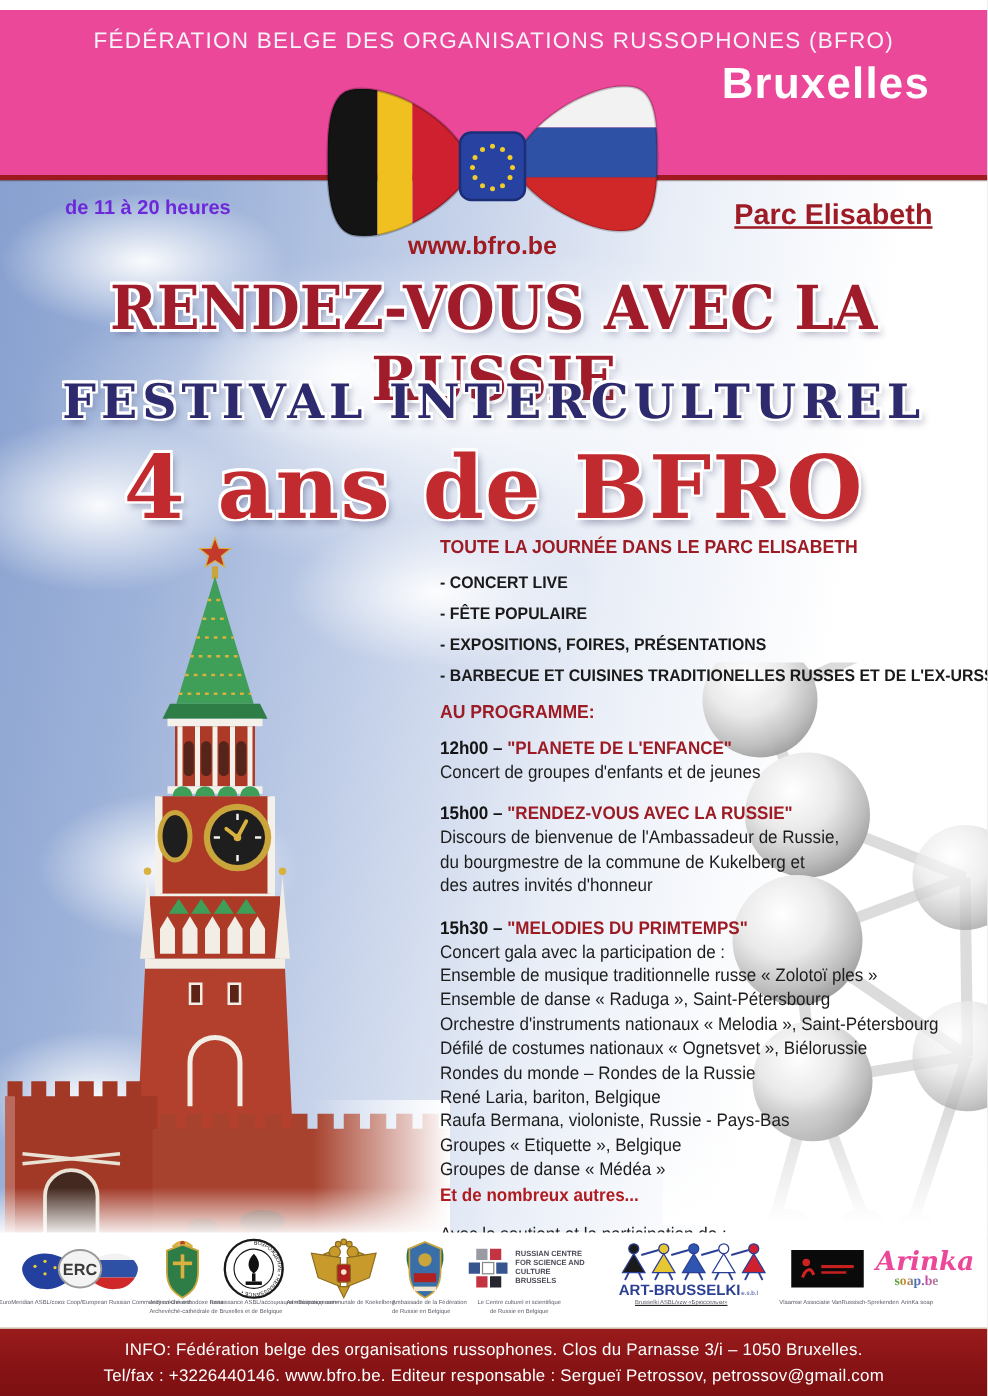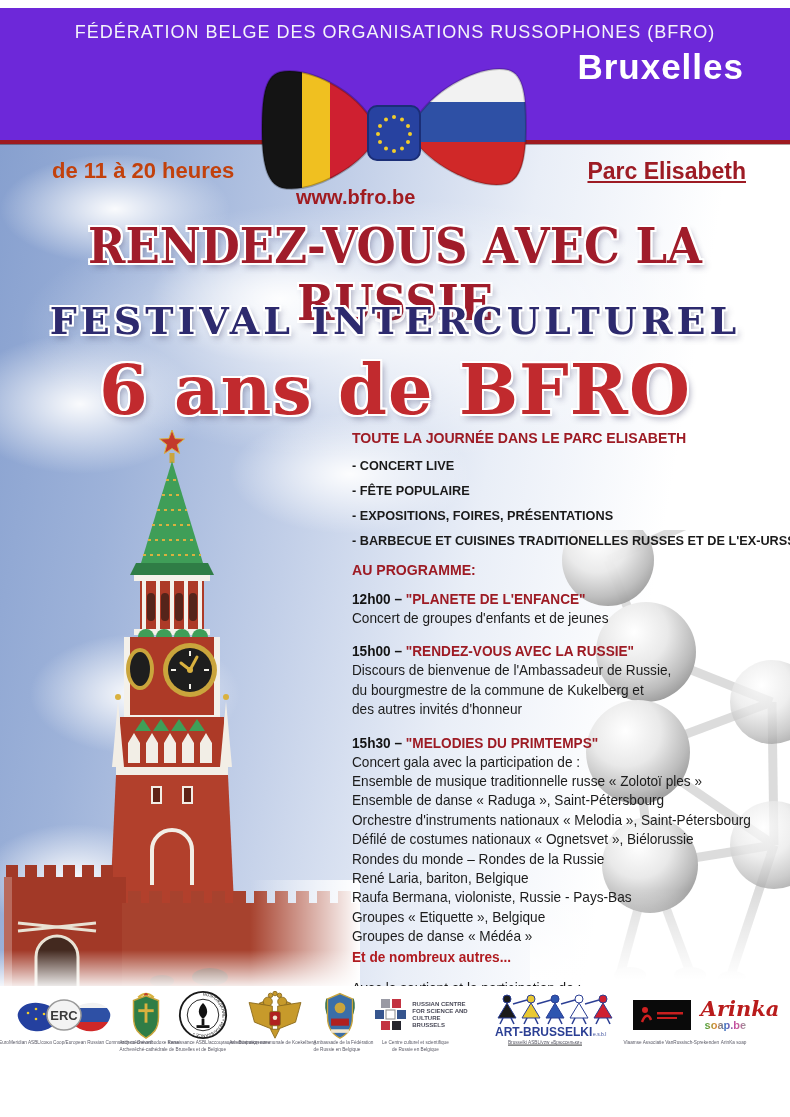--- a/index.html
+++ b/index.html
@@ -2,42 +2,42 @@
 <html><head>
 <meta charset="utf-8">
 <style>
   html,body{margin:0;padding:0;background:#dddddd;}
   .poster{position:relative;width:790px;height:1117px;margin:0 auto;background:#ffffff;
           overflow:hidden;font-family:"Liberation Sans",sans-serif;}
   .abs{position:absolute;}
 
   
   .top-border{position:absolute;left:0;top:0;width:790px;height:8px;background:#ffffff;z-index:6;}
-  .header{position:absolute;left:0;top:8px;width:790px;height:132px;background:#6d28d9;z-index:1;}
+  .header{position:absolute;left:0;top:8px;width:790px;height:132px;background:#ec4899;z-index:1;}
   .org-title{position:absolute;left:0;top:14px;width:100%;text-align:center;color:#f4f4fa;
              font-size:18px;letter-spacing:1px;font-weight:400;}
   .hdr-date{position:absolute;left:52px;top:56px;color:#ffffff;font-size:35px;font-weight:700;letter-spacing:1px;}
   .hdr-city{position:absolute;right:46px;top:39px;color:#ffffff;font-size:35px;font-weight:700;letter-spacing:1px;}
   .divider{position:absolute;left:0;top:140px;width:790px;height:4px;background:#9e1a20;
            box-shadow:0 1px 0 rgba(60,20,20,.4);z-index:1;}
 
   
   .body-bg{position:absolute;left:0;top:144px;width:790px;height:844px;z-index:0;
     background:linear-gradient(100deg,#87a0cf 0%,#9db2d9 18%,#c2cfe8 38%,#e9eef7 58%,#ffffff 78%);}
   .cloud{position:absolute;border-radius:50%;
     background:radial-gradient(closest-side,rgba(255,255,255,.95),rgba(255,255,255,0));}
   .halo{position:absolute;left:20px;top:55px;width:730px;height:260px;
     background:radial-gradient(closest-side,rgba(255,255,255,.85),rgba(255,255,255,0));}
 
-  .hours{position:absolute;left:52px;top:158px;color:#c2410c;font-size:22px;font-weight:700;z-index:5;text-align:center;}
+  .hours{position:absolute;left:52px;top:158px;color:#6d28d9;font-size:16px;font-weight:700;z-index:5;text-align:center;}
   .venue{position:absolute;right:44px;top:158px;color:#9d1b24;font-size:23px;font-weight:700;z-index:5;text-decoration:underline;}
 
   
   .bowtie{position:absolute;left:256px;top:56px;width:276px;height:152px;z-index:7;}
-  .website{position:absolute;left:296px;top:186px;width:180px;text-align:left;color:#a01b20;
+  .website{position:absolute;left:296px;top:186px;width:180px;text-align:center;color:#a01b20;
            font-size:20px;font-weight:700;z-index:7;cursor:pointer;}
 
   
   .outline-w{text-shadow:-2px 0 0 #fff,2px 0 0 #fff,0 -2px 0 #fff,0 2px 0 #fff,
     -2px -2px 0 #fff,2px -2px 0 #fff,-2px 2px 0 #fff,2px 2px 0 #fff,3px 4px 6px rgba(70,70,110,.45);}
   .title-main{position:absolute;left:0;top:222px;width:100%;text-align:center;z-index:5;
     font-family:"DejaVu Serif",serif;font-weight:700;font-size:45px;color:#a01c2a;
     letter-spacing:0px;transform:scaleY(1.08);}
   .title-sub{position:absolute;left:0;top:298px;width:100%;text-align:center;z-index:5;
     font-family:"DejaVu Serif",serif;font-weight:700;font-size:38px;color:#2d2a6e;letter-spacing:4px;}
@@ -60,24 +60,24 @@
 
   
   .sponsors{position:absolute;left:0;top:986px;width:790px;height:76px;background:#ffffff;z-index:8;
     display:flex;align-items:flex-start;justify-content:space-between;padding:4px 8px;box-sizing:border-box;}
   .sp{display:flex;flex-direction:column;align-items:center;}
   .sp-logo{height:50px;display:flex;align-items:center;justify-content:center;}
   .sp-cap{font-size:6px;line-height:7px;color:#5a5a66;text-align:center;width:130%;margin-left:-15%;
     transform:scale(.78);transform-origin:50% 0;white-space:nowrap;}
   .rcsc{display:flex;align-items:center;gap:4px;}
   .rcsc-text{font-size:6px;font-weight:700;color:#4a4a58;line-height:7px;width:62px;text-align:left;}
-  .arinka-name{font-family:"DejaVu Serif",serif;font-style:italic;font-weight:700;font-size:21px;color:#b91c1c;line-height:20px;}
-  .arinka-soap{font-size:11px;font-weight:700;margin-left:4px;
+  .arinka-name{font-family:"DejaVu Serif",serif;font-style:italic;font-weight:700;font-size:21px;color:#ec4899;line-height:20px;}
+  .arinka-soap{font-size:11px;font-weight:700;margin-left:15px;
     background:linear-gradient(90deg,#3aa13a,#e08a2e,#3a6fc4,#d04a9a,#9a9a9a);
-    -webkit-background-clip:text;background-clip:text;color:transparent;}
+    -webkit-background-clip:text;background-clip:text;color:transparent;font-family:Liberation Serif, serif;}
   .dancebox{width:58px;height:30px;background:#0a0a0a;display:flex;align-items:center;justify-content:center;}
 
   
   .footer{position:absolute;left:0;top:1062px;width:790px;height:55px;z-index:9;
     background:linear-gradient(180deg,#9a1b1c 0%,#871315 55%,#7c1012 100%);
     border-top:1px solid #c9b6a0;}
   .f-line{width:100%;text-align:center;color:#ffffff;font-size:13.5px;letter-spacing:.2px;}
   .f1{margin-top:9px;}
   .f2{margin-top:6px;}
 </style>
@@ -310,21 +310,21 @@
         <circle cx="122" cy="78" r="2"></circle>
           <circle cx="124" cy="70" r="2"></circle>
           <circle cx="130" cy="63.5" r="2"></circle>
       </g>
     </g>
   </svg>
   <div class="website">www.bfro.be</div>
 
   <div class="title-main outline-w">RENDEZ-VOUS AVEC LA RUSSIE</div>
   <div class="title-sub outline-w">FESTIVAL INTERCULTUREL</div>
-  <div class="title-anniv outline-w">6 ans de BFRO</div>
+  <div class="title-anniv outline-w">4 ans de BFRO</div>
 
   <div class="program">
     <div class="p-h1">TOUTE LA JOURNÉE DANS LE PARC ELISABETH</div>
     <div class="p-bullet">- CONCERT LIVE</div>
     <div class="p-bullet">- FÊTE POPULAIRE</div>
     <div class="p-bullet">- EXPOSITIONS, FOIRES, PRÉSENTATIONS</div>
     <div class="p-bullet">- BARBECUE ET CUISINES TRADITIONELLES RUSSES ET DE L'EX-URSS</div>
     <div class="p-h2">AU PROGRAMME:</div>
 
     <div class="event">
@@ -538,14 +538,18 @@
     <div class="sp" style="width:84px;">
       <div class="sp-logo" style="flex-direction:column;align-items:flex-start;display:flex;">
         <span class="arinka-name">Arinka</span>
         <span class="arinka-soap">soap.be</span>
       </div>
       <div class="sp-cap">ArinKa soap</div>
     </div>
 
   </div>
 
+  <div class="footer">
+    <div class="f-line f1">INFO: Fédération belge des organisations russophones. Clos du Parnasse 3/i – 1050 Bruxelles.</div>
+    <div class="f-line f2">Tel/fax : +3226440146. www.bfro.be. Editeur responsable : Sergueï Petrossov, petrossov@gmail.com</div>
+  </div>
 
 </div>
 
 </body></html>

